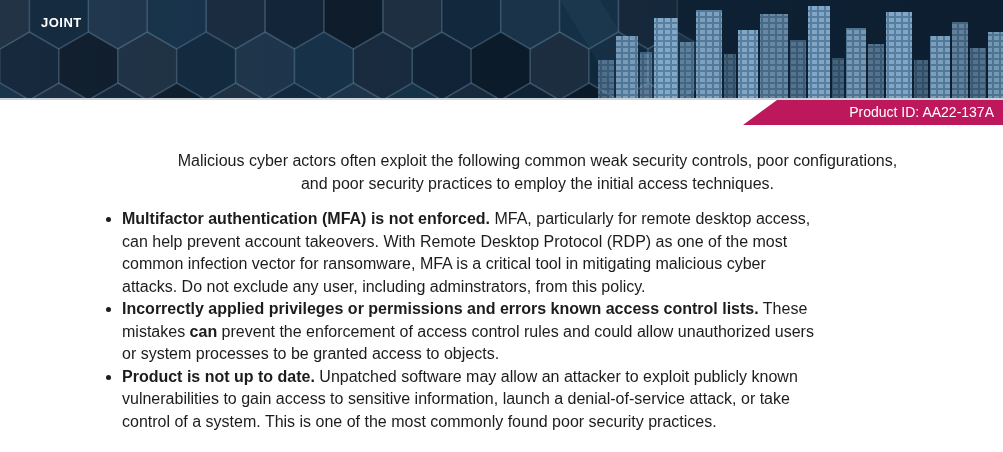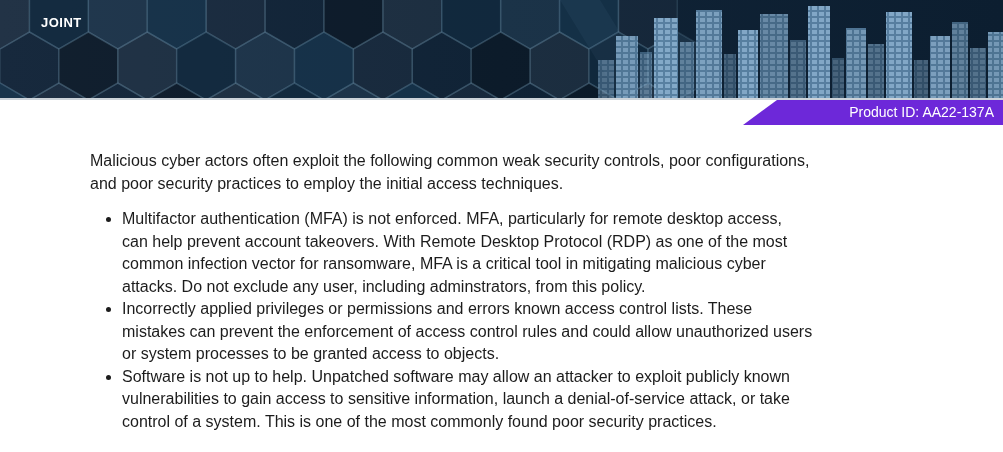--- a/index.html
+++ b/index.html
@@ -72,29 +72,30 @@
     top: 124px;
     left: 90px;
     width: 895px;
     color: #1c1c1c;
     font-size: 16px;
     line-height: 22.5px;
   }
   .intro {
     margin: 26px 0 0 0;
     white-space: pre-line;
+    text-align: center;
   }
   ul.weaknesses {
     margin: 13px 0 0 0;
     padding-left: 32px;
   }
   ul.weaknesses li {
     white-space: pre-line;
   }
-  .b { font-weight: normal; }
+  .b { font-weight: bold; }
 </style>
 </head>
 <body>
 
 <div class="page">
 
   <div class="header" style="background: #701a75;">
     <svg width="1003" height="98" aria-hidden="true">
       <defs>
         <linearGradient id="hdrGrad" x1="0" y1="0" x2="1" y2="0">
@@ -181,32 +182,32 @@
           <rect x="952" y="22" width="16" height="76" fill="url(#win)" opacity="0.65"></rect>
           <rect x="970" y="48" width="16" height="50" fill="url(#win)" opacity="0.55"></rect>
           <rect x="988" y="32" width="15" height="66" fill="url(#win)" opacity="0.8"></rect>
         </g>
     </svg>
     <div class="hdr-text">
       <div class="kicker">JOINT</div>
     </div>
   </div>
 
-  <div class="product-banner" style="background: #6d28d9;">Product ID: AA22-137A</div>
+  <div class="product-banner" style="background: #be185d;">Product ID: AA22-137A</div>
 
   <div class="content" style="color: rgb(28, 28, 28);">
     <p class="intro">Malicious cyber actors often exploit the following common weak security controls, poor configurations,
 and poor security practices to employ the initial access techniques.</p>
     <ul class="weaknesses">
         <li><span class="b">Multifactor authentication (MFA) is not enforced.</span><span> MFA, particularly for remote desktop access,
 can help prevent account takeovers. With Remote Desktop Protocol (RDP) as one of the most
 common infection vector for ransomware, MFA is a critical tool in mitigating malicious cyber
 attacks. Do not exclude any user, including adminstrators, from this policy.</span></li>
         <li><span class="b">Incorrectly applied privileges or permissions and errors known access control lists.</span><span> These
 mistakes </span><span class="b">can</span><span> prevent the enforcement of access control rules and could allow unauthorized users
 or system processes to be granted access to objects.</span></li>
-        <li><span class="b">Software is not up to help.</span><span> Unpatched software may allow an attacker to exploit publicly known
+        <li><span class="b">Product is not up to date.</span><span> Unpatched software may allow an attacker to exploit publicly known
 vulnerabilities to gain access to sensitive information, launch a denial-of-service attack, or take
 control of a system. This is one of the most commonly found poor security practices.</span></li>
       </ul>
   </div>
 
 </div>
 
 </body></html>

